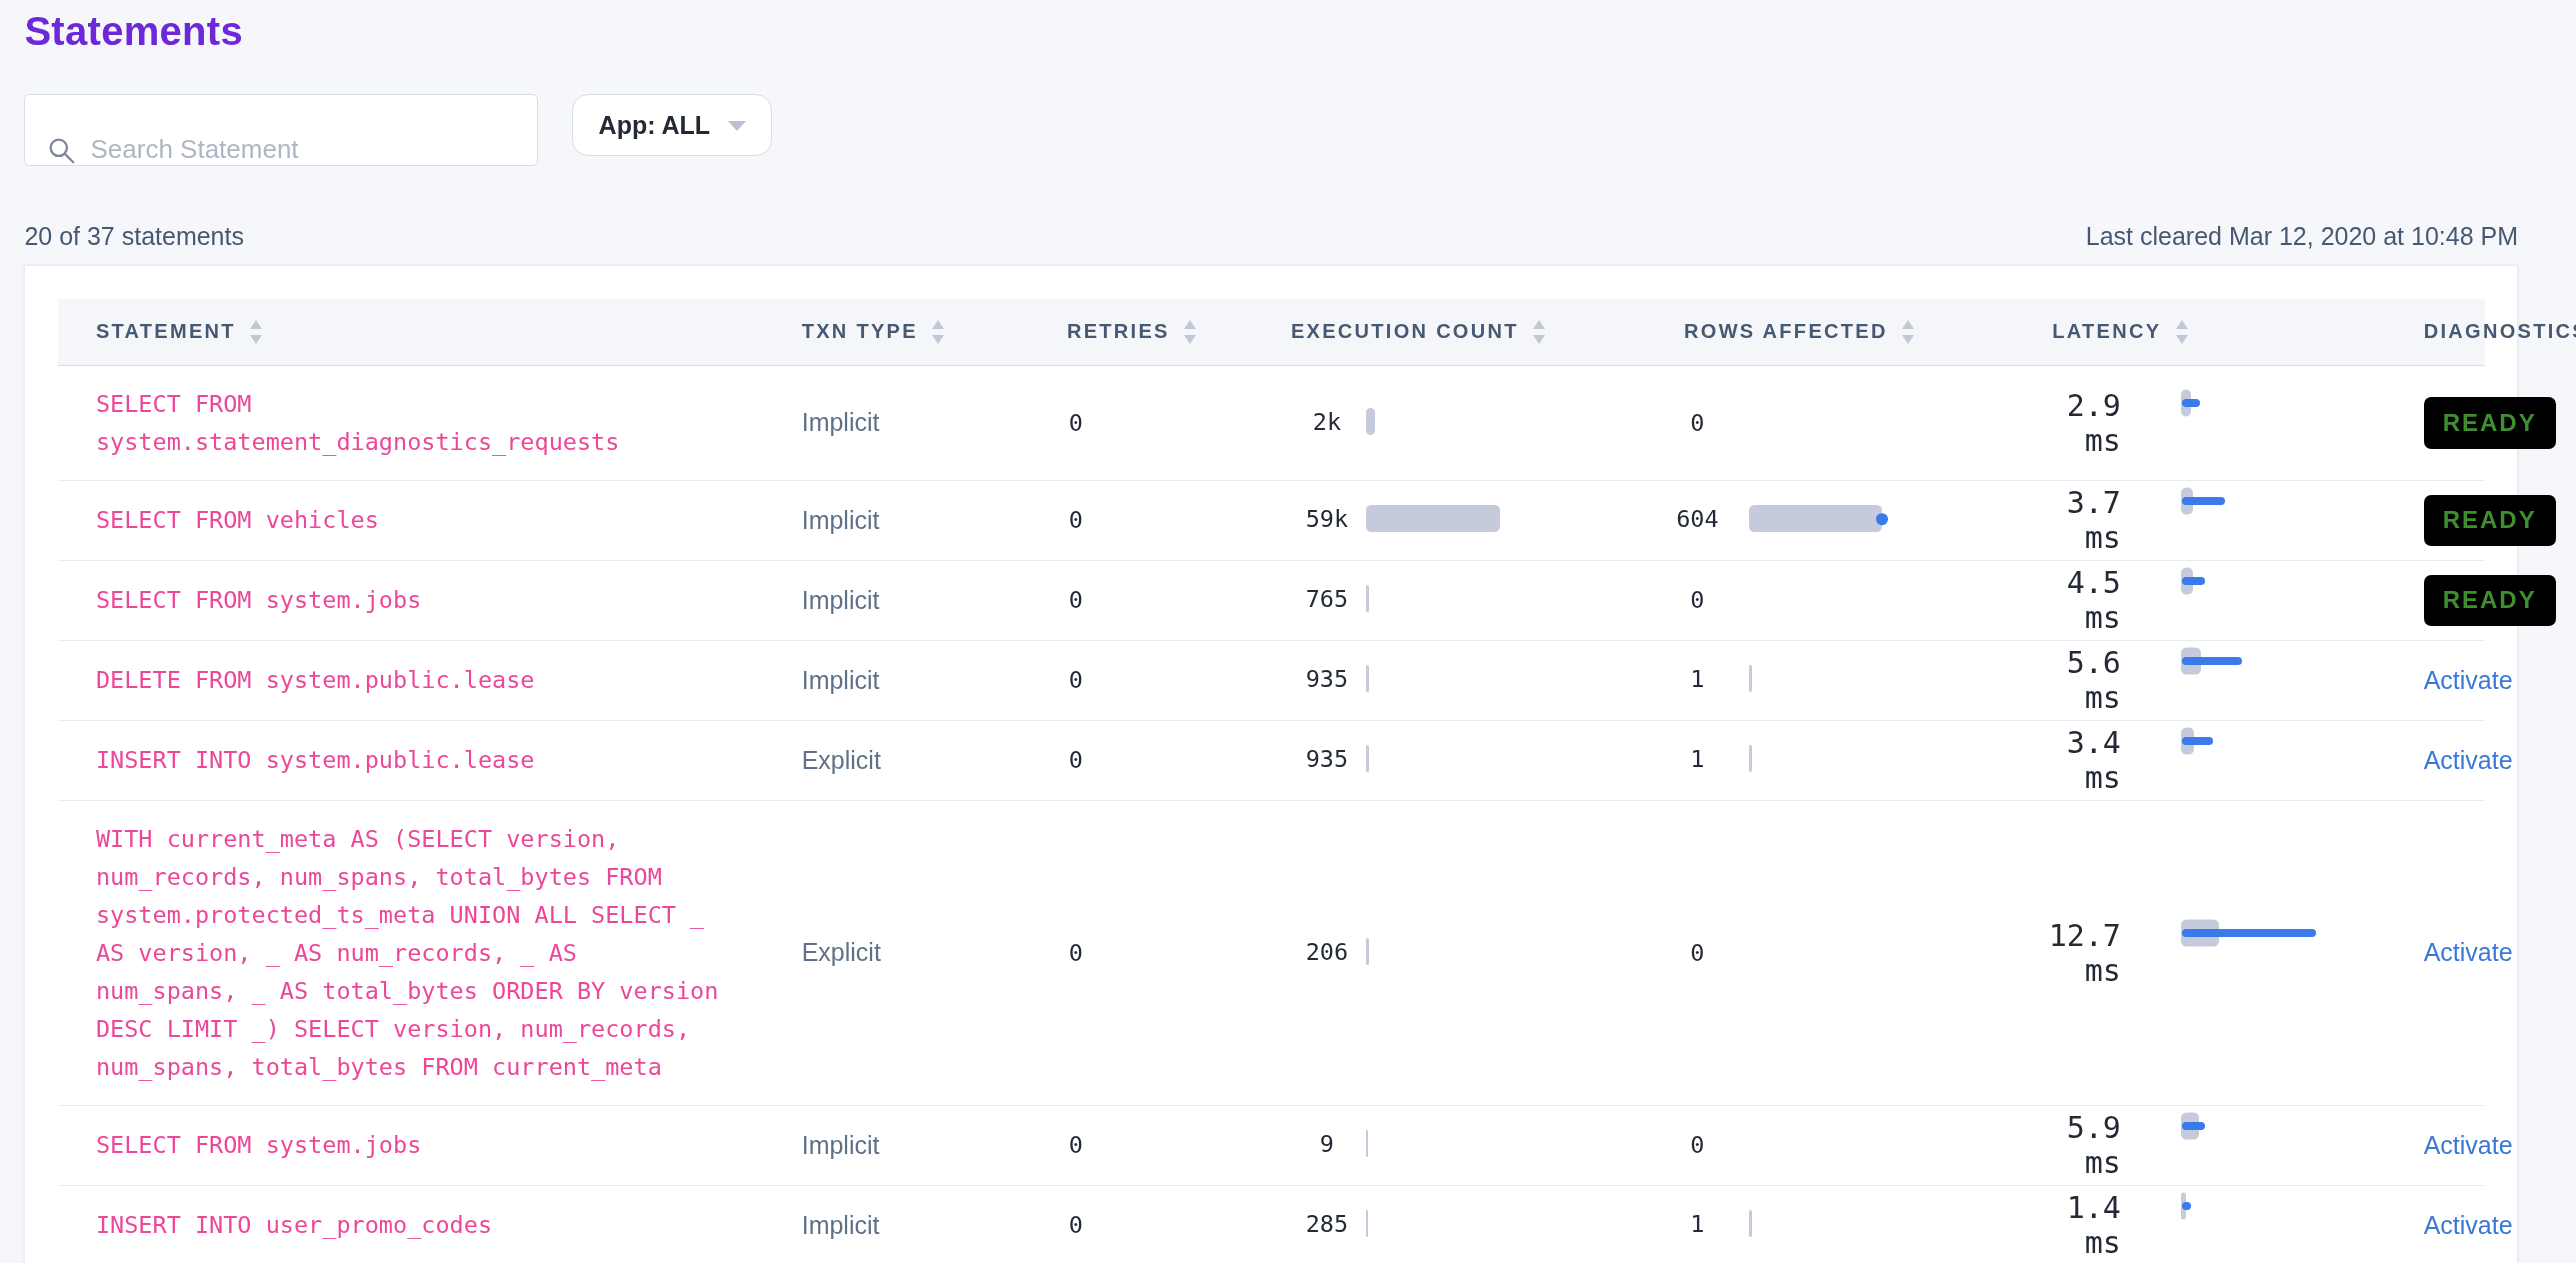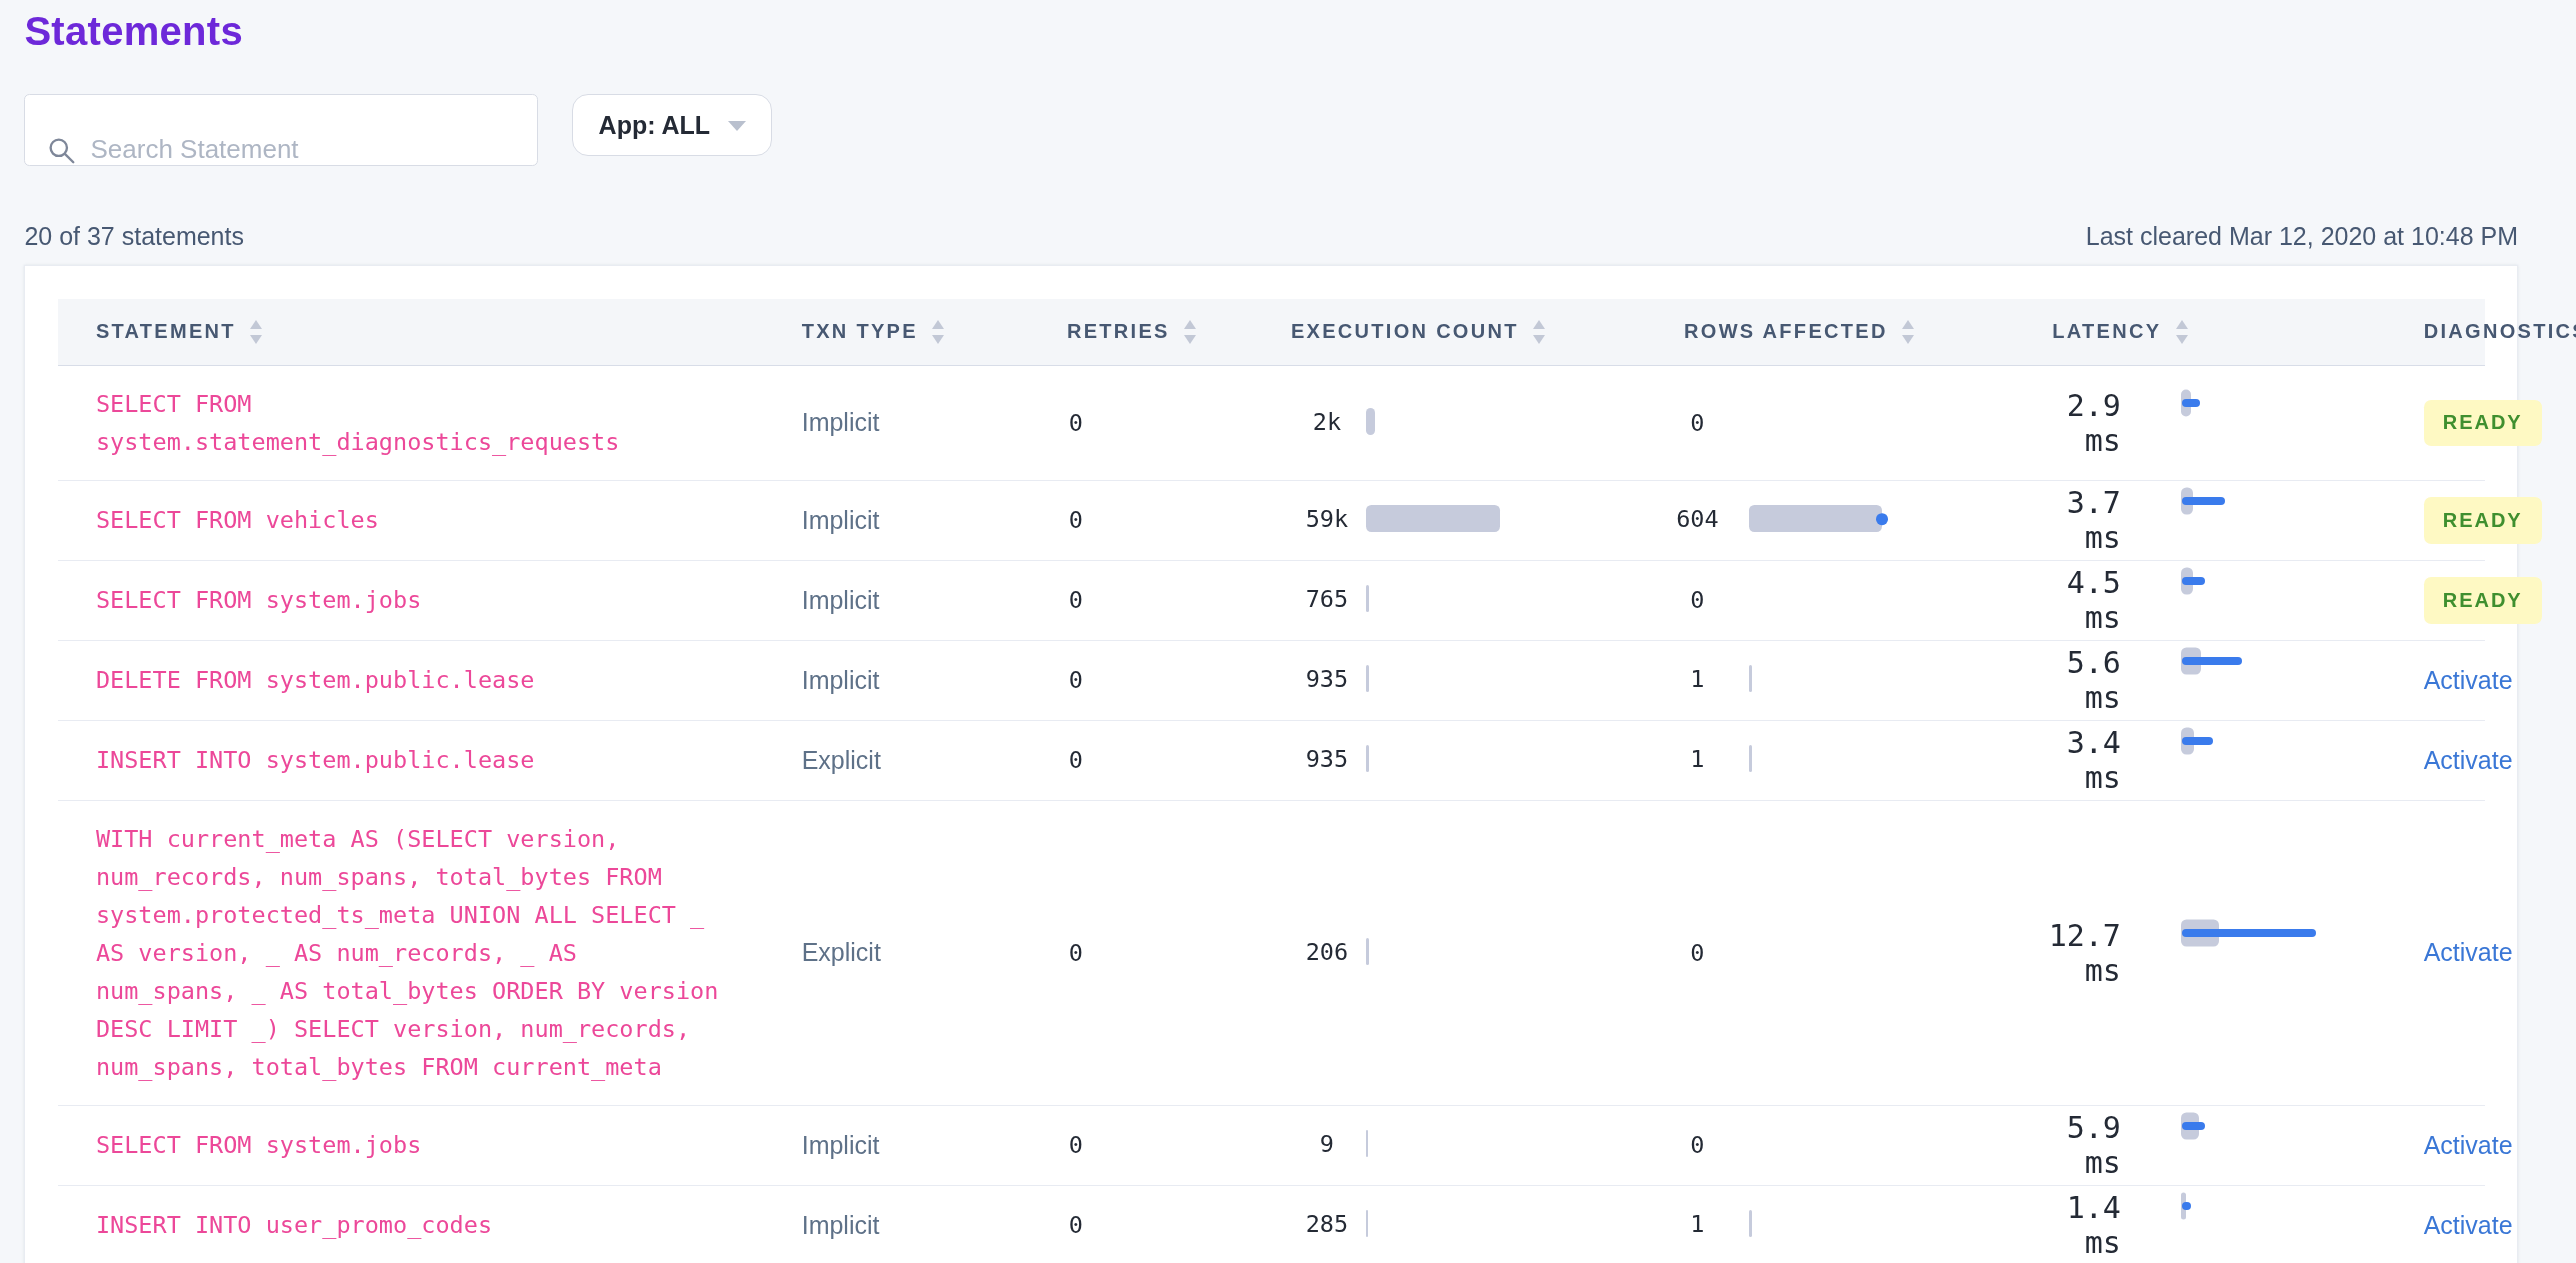--- a/index.html
+++ b/index.html
@@ -135,22 +135,22 @@
     height: 27px; background: #c6cbdc; border-radius: 5.4px;
   }
   .lat-blue {
     position: absolute; left: 0.9px; top: 50%; transform: translateY(-50%);
     height: 8.1px; background: #3a7bec; border-radius: 4.5px;
   }
 
   .diag-cell { padding-left: 1.8px; }
   .badge {
     display: inline-block;
-    background: #fef9c3; color: #3f8f2f;
-    font-size: 20px; font-weight: 700; letter-spacing: 2px;
+    background: #000000; color: #3f8f2f;
+    font-size: 24px; font-weight: 700; letter-spacing: 2px;
     padding: 11.7px 19px; border-radius: 7.2px;
     cursor: pointer;
   }
   .activate-link { font-size: 25px; color: #3a77d6; cursor: pointer; }
 </style>
 </head>
 <body>
 
 <div class="page">
 

